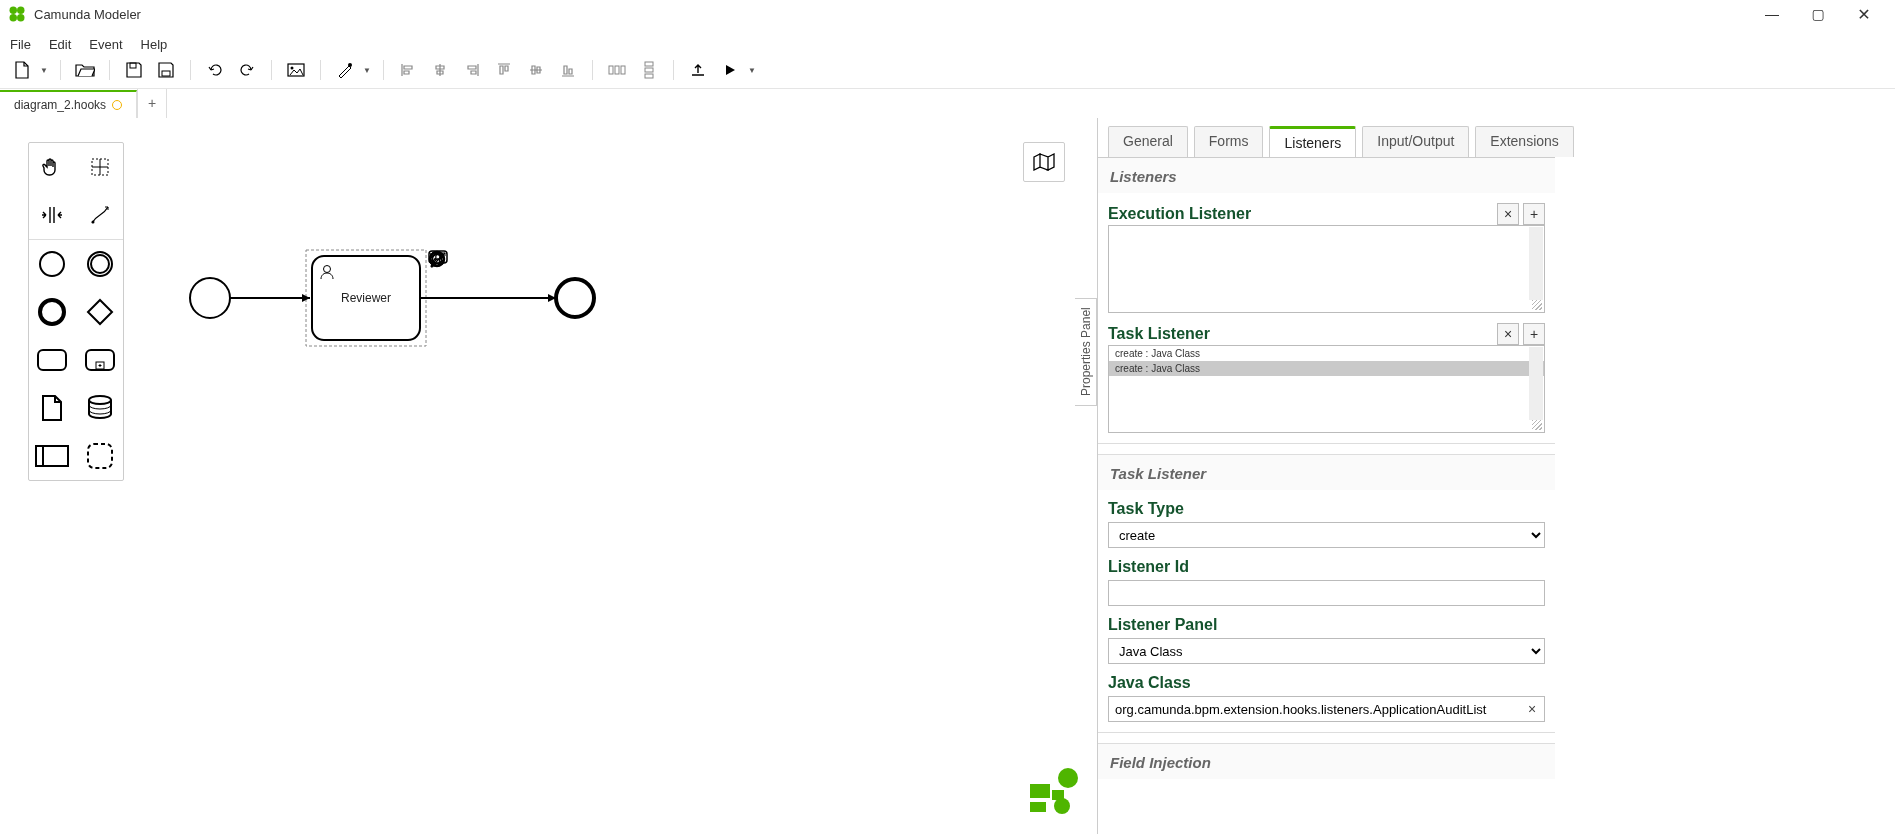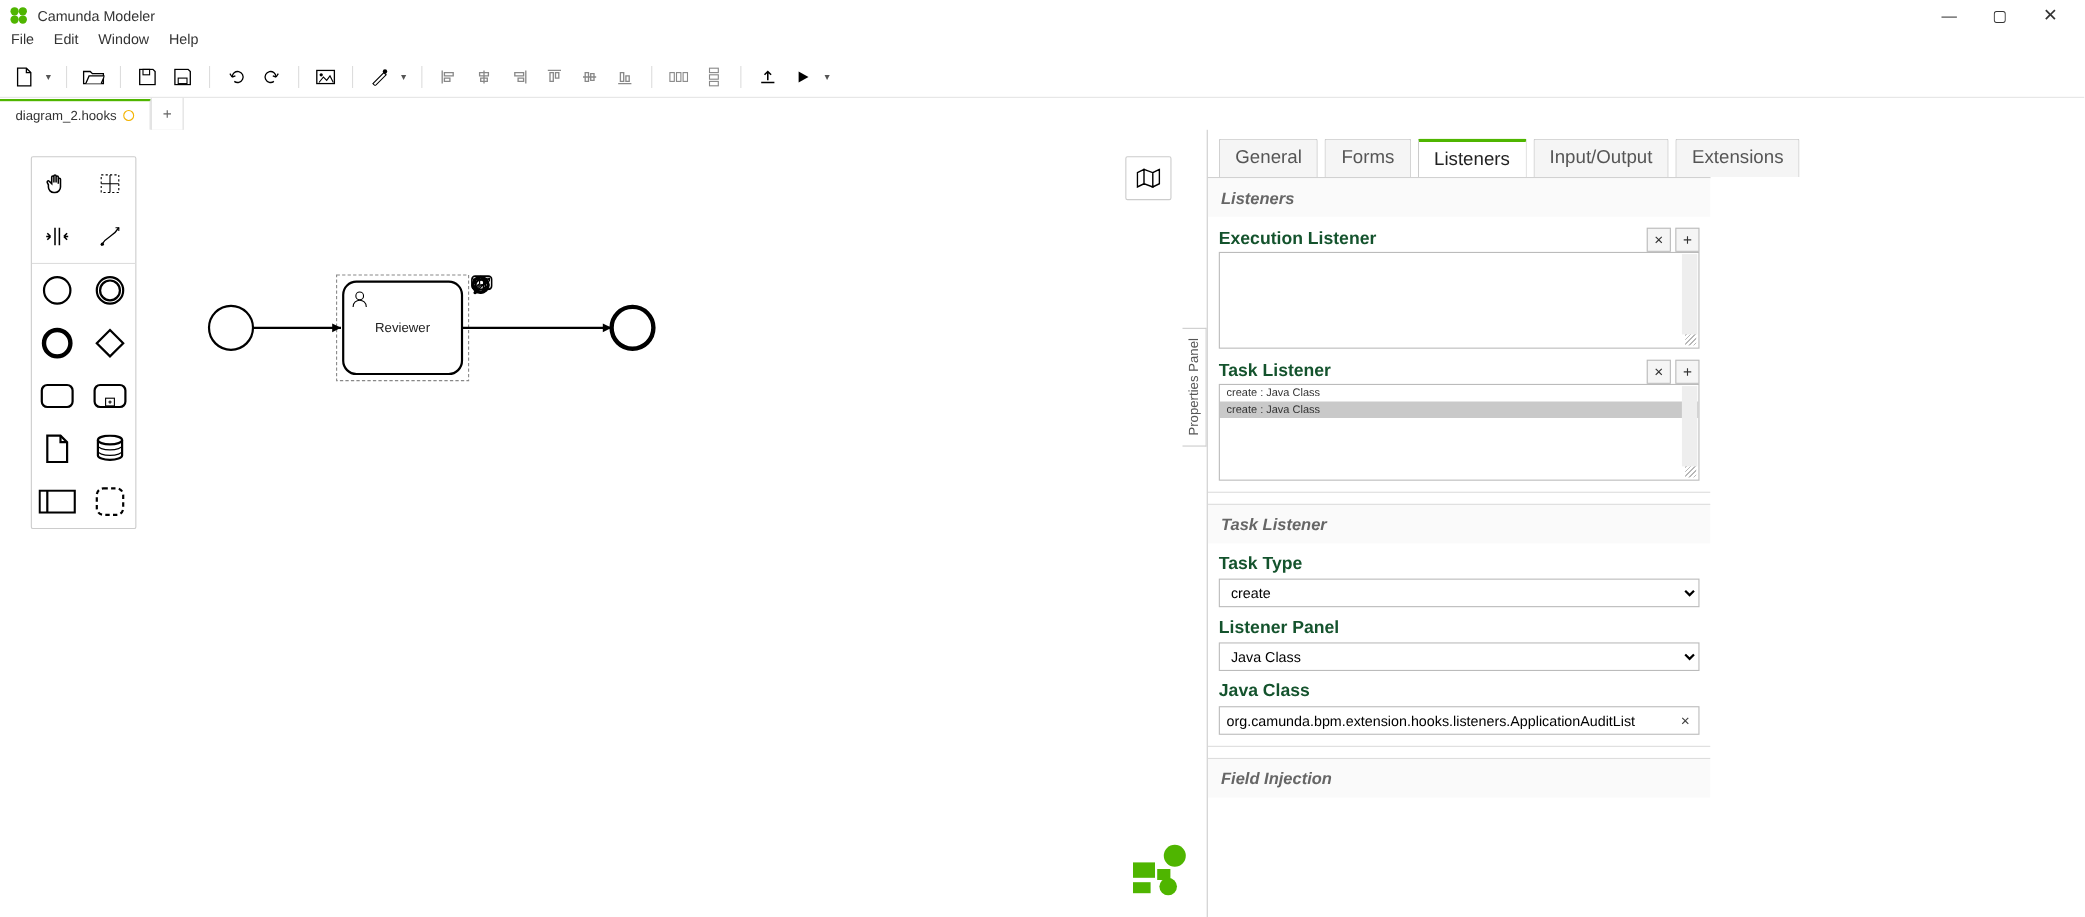--- a/index.html
+++ b/index.html
@@ -31,21 +31,21 @@
     width: 46px; height: 28px;
     display:flex; align-items:center; justify-content:center;
     font-size: 14px;
     cursor: pointer;
   }
   .winbtn.close { font-size: 16px; }
   
   .menubar {
     height: 24px;
     display:flex;
-    align-items:flex-start;
+    align-items:flex-end;
     gap: 18px;
     padding: 0 10px;
     font-size: 13px;
   }
   .menubar .menuitem { cursor: pointer; }
   
   .toolbar {
     height: 36px;
     display:flex;
     align-items:center;
@@ -196,21 +196,21 @@
   }
   .props-tabs {
     display:flex;
     gap: 6px;
     padding: 8px 10px 0 10px;
   }
   .props-tabs .ptab {
     padding: 6px 14px;
     border:1px solid #ccc;
     border-bottom: none;
-    font-size: 17px;
+    font-size: 14px;
     color:#555;
     background:#f5f5f5;
     cursor:pointer;
     border-radius: 2px 2px 0 0;
   }
   .props-tabs .ptab.active {
     border-top:3px solid #4fb500;
     background:#fff;
     color:#222;
   }
@@ -314,21 +314,21 @@
   <span class="title">Camunda Modeler</span>
   <span class="spacer"></span>
   <div class="winbtn">—</div>
   <div class="winbtn">▢</div>
   <div class="winbtn close">✕</div>
 </div>
 
 <div class="menubar">
   <span class="menuitem">File</span>
   <span class="menuitem">Edit</span>
-  <span class="menuitem">Window</span>
+  <span class="menuitem">Event</span>
   <span class="menuitem">Help</span>
 </div>
 
 <div class="toolbar">
   <div class="tb-btn">
     <svg width="16" height="18" viewBox="0 0 16 18">
         <path d="M2 1h8l4 4v12H2z" fill="none" stroke="#000" stroke-width="1.2"></path>
         <path d="M10 1v4h4" fill="none" stroke="#000" stroke-width="1.2"></path>
       </svg>
   </div>
@@ -667,20 +667,24 @@
       <div class="sep-line"></div>
       <div class="section-header">Task Listener</div>
 
       <div class="field-row">
         <div class="field-label">Task Type</div>
         <select class="select-input">
           <option>create</option>
         </select>
       </div>
 
+      <div class="field-row">
+        <div class="field-label">Listener Id</div>
+        <input class="text-input" value="" style="">
+      </div>
 
       <div class="field-row">
         <div class="field-label">Listener Panel</div>
         <select class="select-input">
           <option>Java Class</option>
         </select>
       </div>
 
       <div class="field-row">
         <div class="field-label">Java Class</div>

